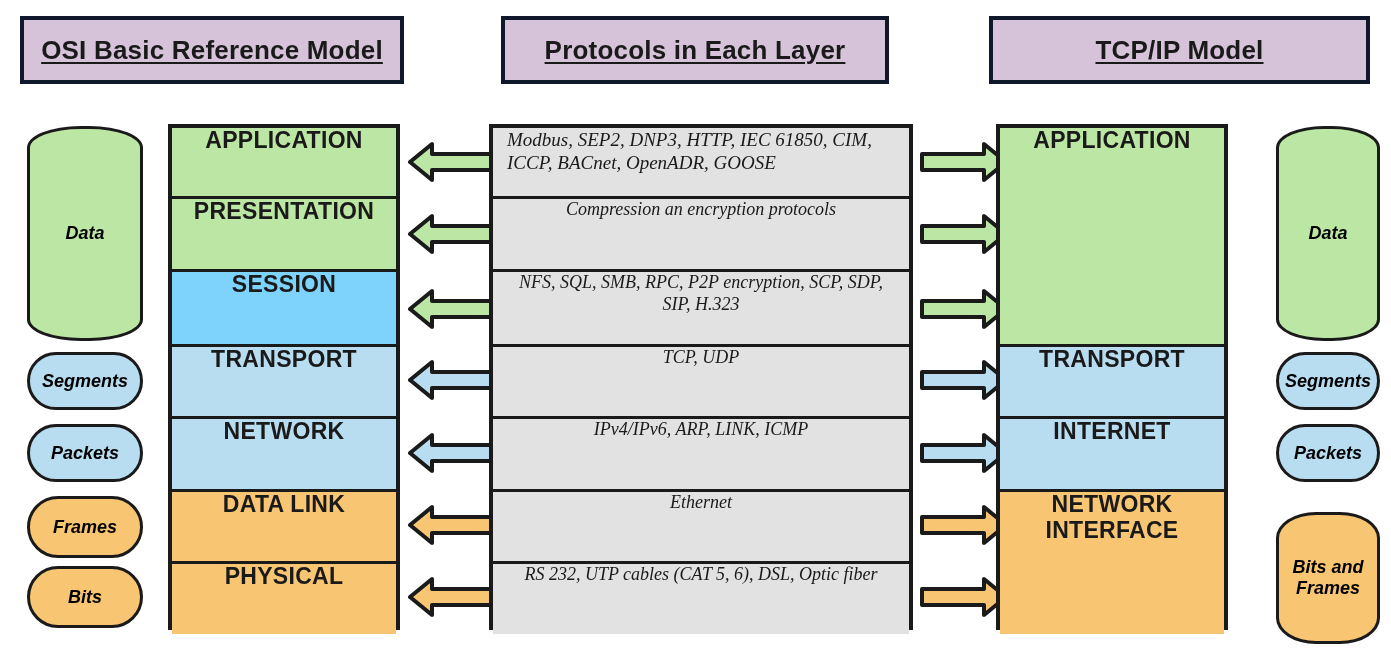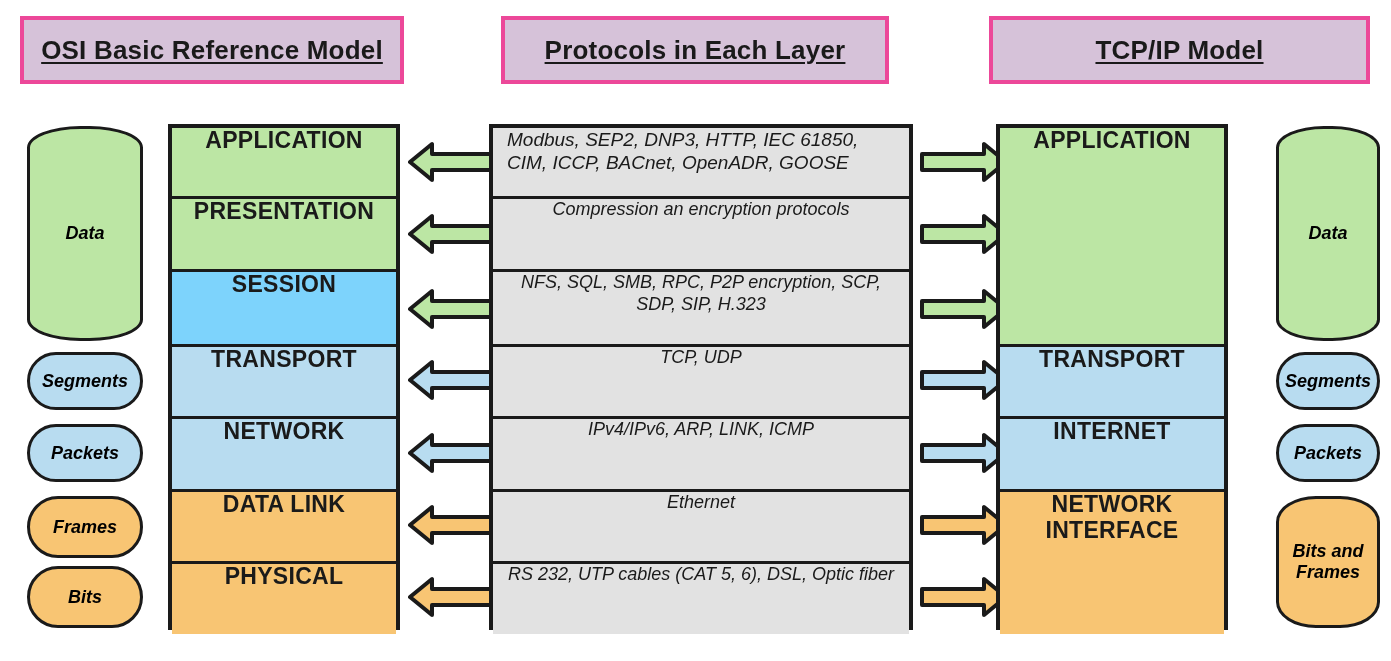--- a/index.html
+++ b/index.html
@@ -5,21 +5,21 @@
   html,body{margin:0;padding:0;}
   body{
     width:1391px;height:661px;background:#ffffff;
     font-family:"Liberation Sans","DejaVu Sans",sans-serif;
     overflow:hidden;position:relative;
   }
   #stage{position:absolute;left:0;top:0;width:1391px;height:661px;}
 
   
   .hdr{
-    position:absolute;background:#d6c2d9;border:4px solid #ec4899;
+    position:absolute;background:#d6c2d9;border:4px solid #0f172a;
     display:flex;align-items:center;justify-content:center;box-sizing:border-box;
   }
   .hdr span{
     font-size:26px;font-weight:700;color:#1a1a1a;
     text-decoration:underline;text-underline-offset:3px;letter-spacing:.2px;
     white-space:nowrap;
   }
 
   
   .stack{position:absolute;border:4px solid #1a1a1a;box-sizing:border-box;background:#ffffff;}
@@ -142,21 +142,21 @@
     <svg viewBox="0 0 88 42" preserveAspectRatio="none">
       <polygon points="2,21 24,3 24,13 86,13 86,29 24,29 24,39" fill="#f8c573" stroke="#1a1a1a" stroke-width="4" stroke-linejoin="round"></polygon>
     </svg>
   </div>
   <div class="arrow" style="left:408px;top:576px;width:88px;height:42px;">
     <svg viewBox="0 0 88 42" preserveAspectRatio="none">
       <polygon points="2,21 24,3 24,13 86,13 86,29 24,29 24,39" fill="#f8c573" stroke="#1a1a1a" stroke-width="4" stroke-linejoin="round"></polygon>
     </svg>
   </div>
 
-  <div class="stack" style="left:489px;top:124px;width:424px;height:506px;">
+  <div class="stack" style="left:489px;top:124px;width:424px;height:506px;font-family:Liberation Serif, serif;">
     <div class="row proto-row leftish" style="top:0;height:71px;">
       <span class="ptxt">Modbus, SEP2, DNP3, HTTP, IEC 61850, CIM, ICCP, BACnet, OpenADR, GOOSE</span>
     </div>
     <div class="row proto-row" style="top:71px;height:73px;">
       <span class="ptxt">Compression an encryption protocols</span>
     </div>
     <div class="row proto-row" style="top:144px;height:75px;">
       <span class="ptxt">NFS, SQL, SMB, RPC, P2P encryption, SCP, SDP, SIP, H.323</span>
     </div>
     <div class="row proto-row" style="top:219px;height:72px;">
@@ -227,18 +227,18 @@
 
   <div class="pill barrel" style="left:1276px;top:126px;width:104px;height:215px;background:#bce6a4;">
     <span class="ptx">Data</span>
   </div>
   <div class="pill stadium" style="left:1276px;top:352px;width:104px;height:58px;background:#b8dcf0;">
     <span class="ptx">Segments</span>
   </div>
   <div class="pill stadium" style="left:1276px;top:424px;width:104px;height:58px;background:#b8dcf0;">
     <span class="ptx">Packets</span>
   </div>
-  <div class="pill softbox" style="left:1276px;top:496px;width:104px;height:132px;background:#f8c573;">
+  <div class="pill softbox" style="left:1276px;top:512px;width:104px;height:132px;background:#f8c573;">
     <span class="ptx" style="white-space:pre-line;">Bits and
 Frames</span>
   </div>
 
 </div>
 
 </body></html>

